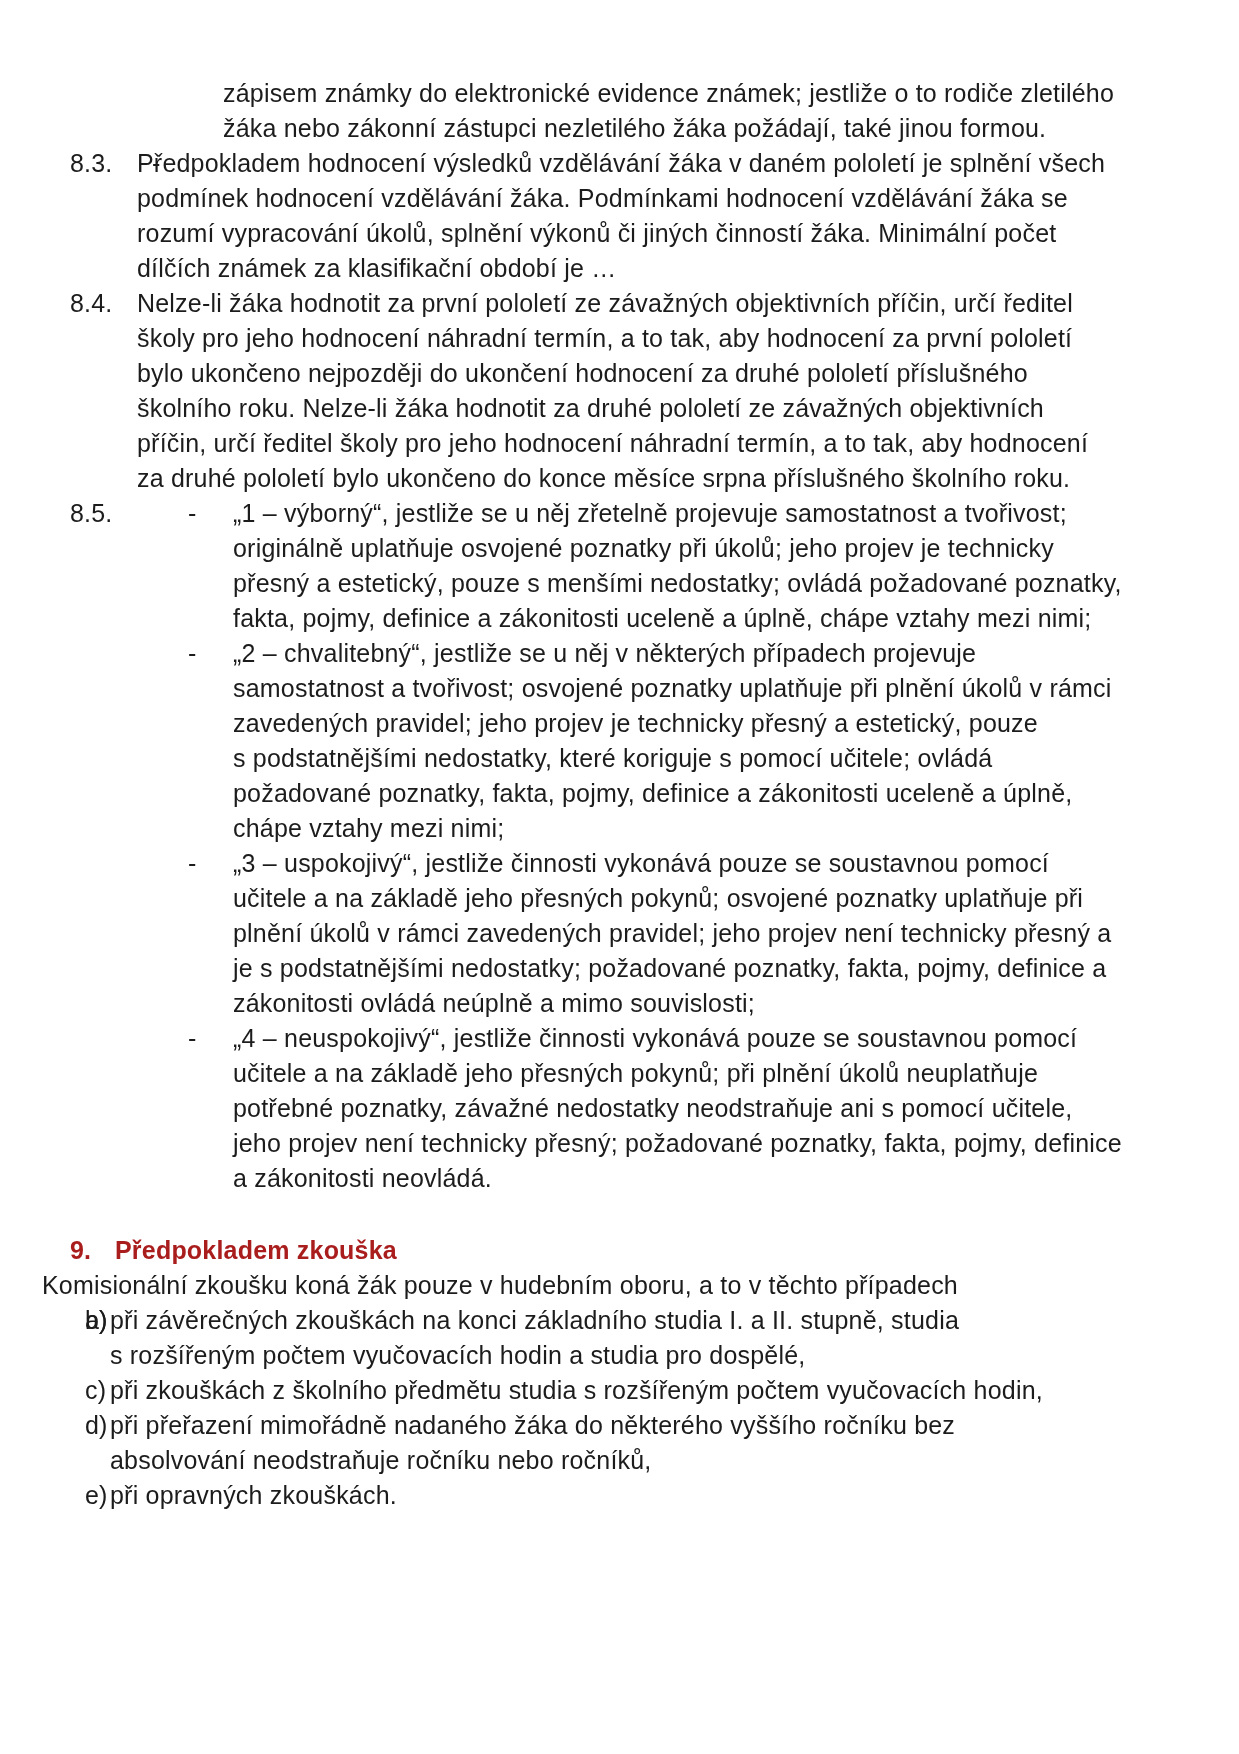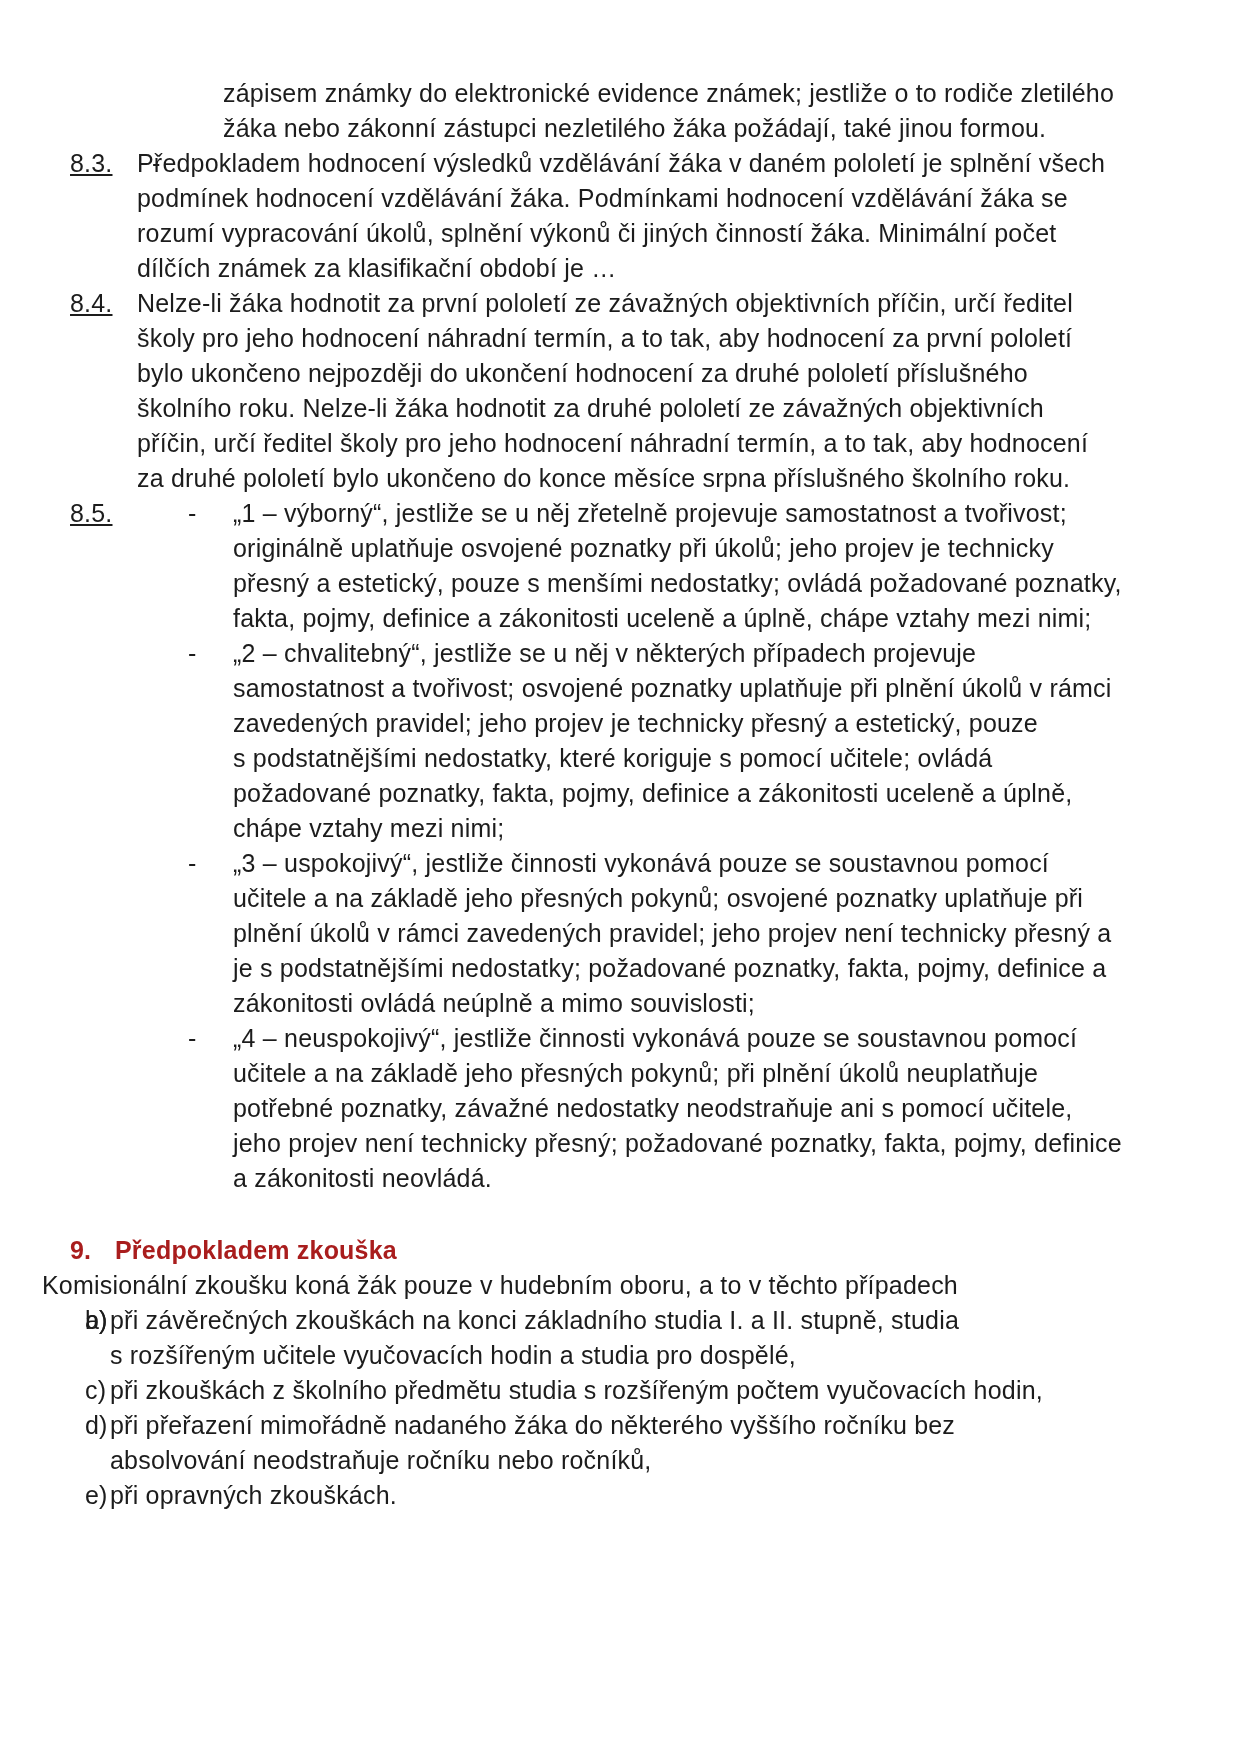--- a/index.html
+++ b/index.html
@@ -24,21 +24,21 @@
     font-size: 25px;
     line-height: 35px;
     letter-spacing: 0.2px;
   }
   .cont     { margin-left: 223px; }
   .bullet-a { margin-left: 223px; }
   .bullet-a .marker { position: absolute; left: -71px; top: 0; }
   .bullet-b { margin-left: 233px; }
   .bullet-b .marker { position: absolute; left: -45px; top: 0; }
   .pnum     { margin-left: 137px; }
-  .pnum .num { position: absolute; left: -67px; top: 0; text-decoration: underline; }
+  .pnum .num { position: absolute; left: -67px; top: 0; }
   .heading {
     position: relative;
     margin-left: 115px;
     margin-top: 37px;
     font-size: 25px;
     line-height: 35px;
     font-weight: 700;
     color: #a91d1d;
     letter-spacing: 0.2px;
   }
@@ -96,21 +96,21 @@
 jeho projev není technicky přesný; požadované poznatky, fakta, pojmy, definice
 a zákonitosti neovládá.</span></div>
 
     <div class="heading"><span class="num">9.</span><span>Předpokladem zkouška</span></div>
 
     <div class="par intro"><span>Komisionální zkoušku koná žák pouze v hudebním oboru, a to v těchto případech</span></div>
 
     <div class="par letter"><span class="lab">a)</span></div>
 
     <div class="par letter"><span class="lab">b)</span><span>při závěrečných zkouškách na konci základního studia I. a II. stupně, studia
-s rozšířeným učitele vyučovacích hodin a studia pro dospělé,</span></div>
+s rozšířeným počtem vyučovacích hodin a studia pro dospělé,</span></div>
 
     <div class="par letter"><span class="lab">c)</span><span>při zkouškách z školního předmětu studia s rozšířeným počtem vyučovacích hodin,</span></div>
 
     <div class="par letter"><span class="lab">d)</span><span>při přeřazení mimořádně nadaného žáka do některého vyššího ročníku bez
 absolvování neodstraňuje ročníku nebo ročníků,</span></div>
 
     <div class="par letter"><span class="lab">e)</span><span>při opravných zkouškách.</span></div>
 
   </div>
 </div>

